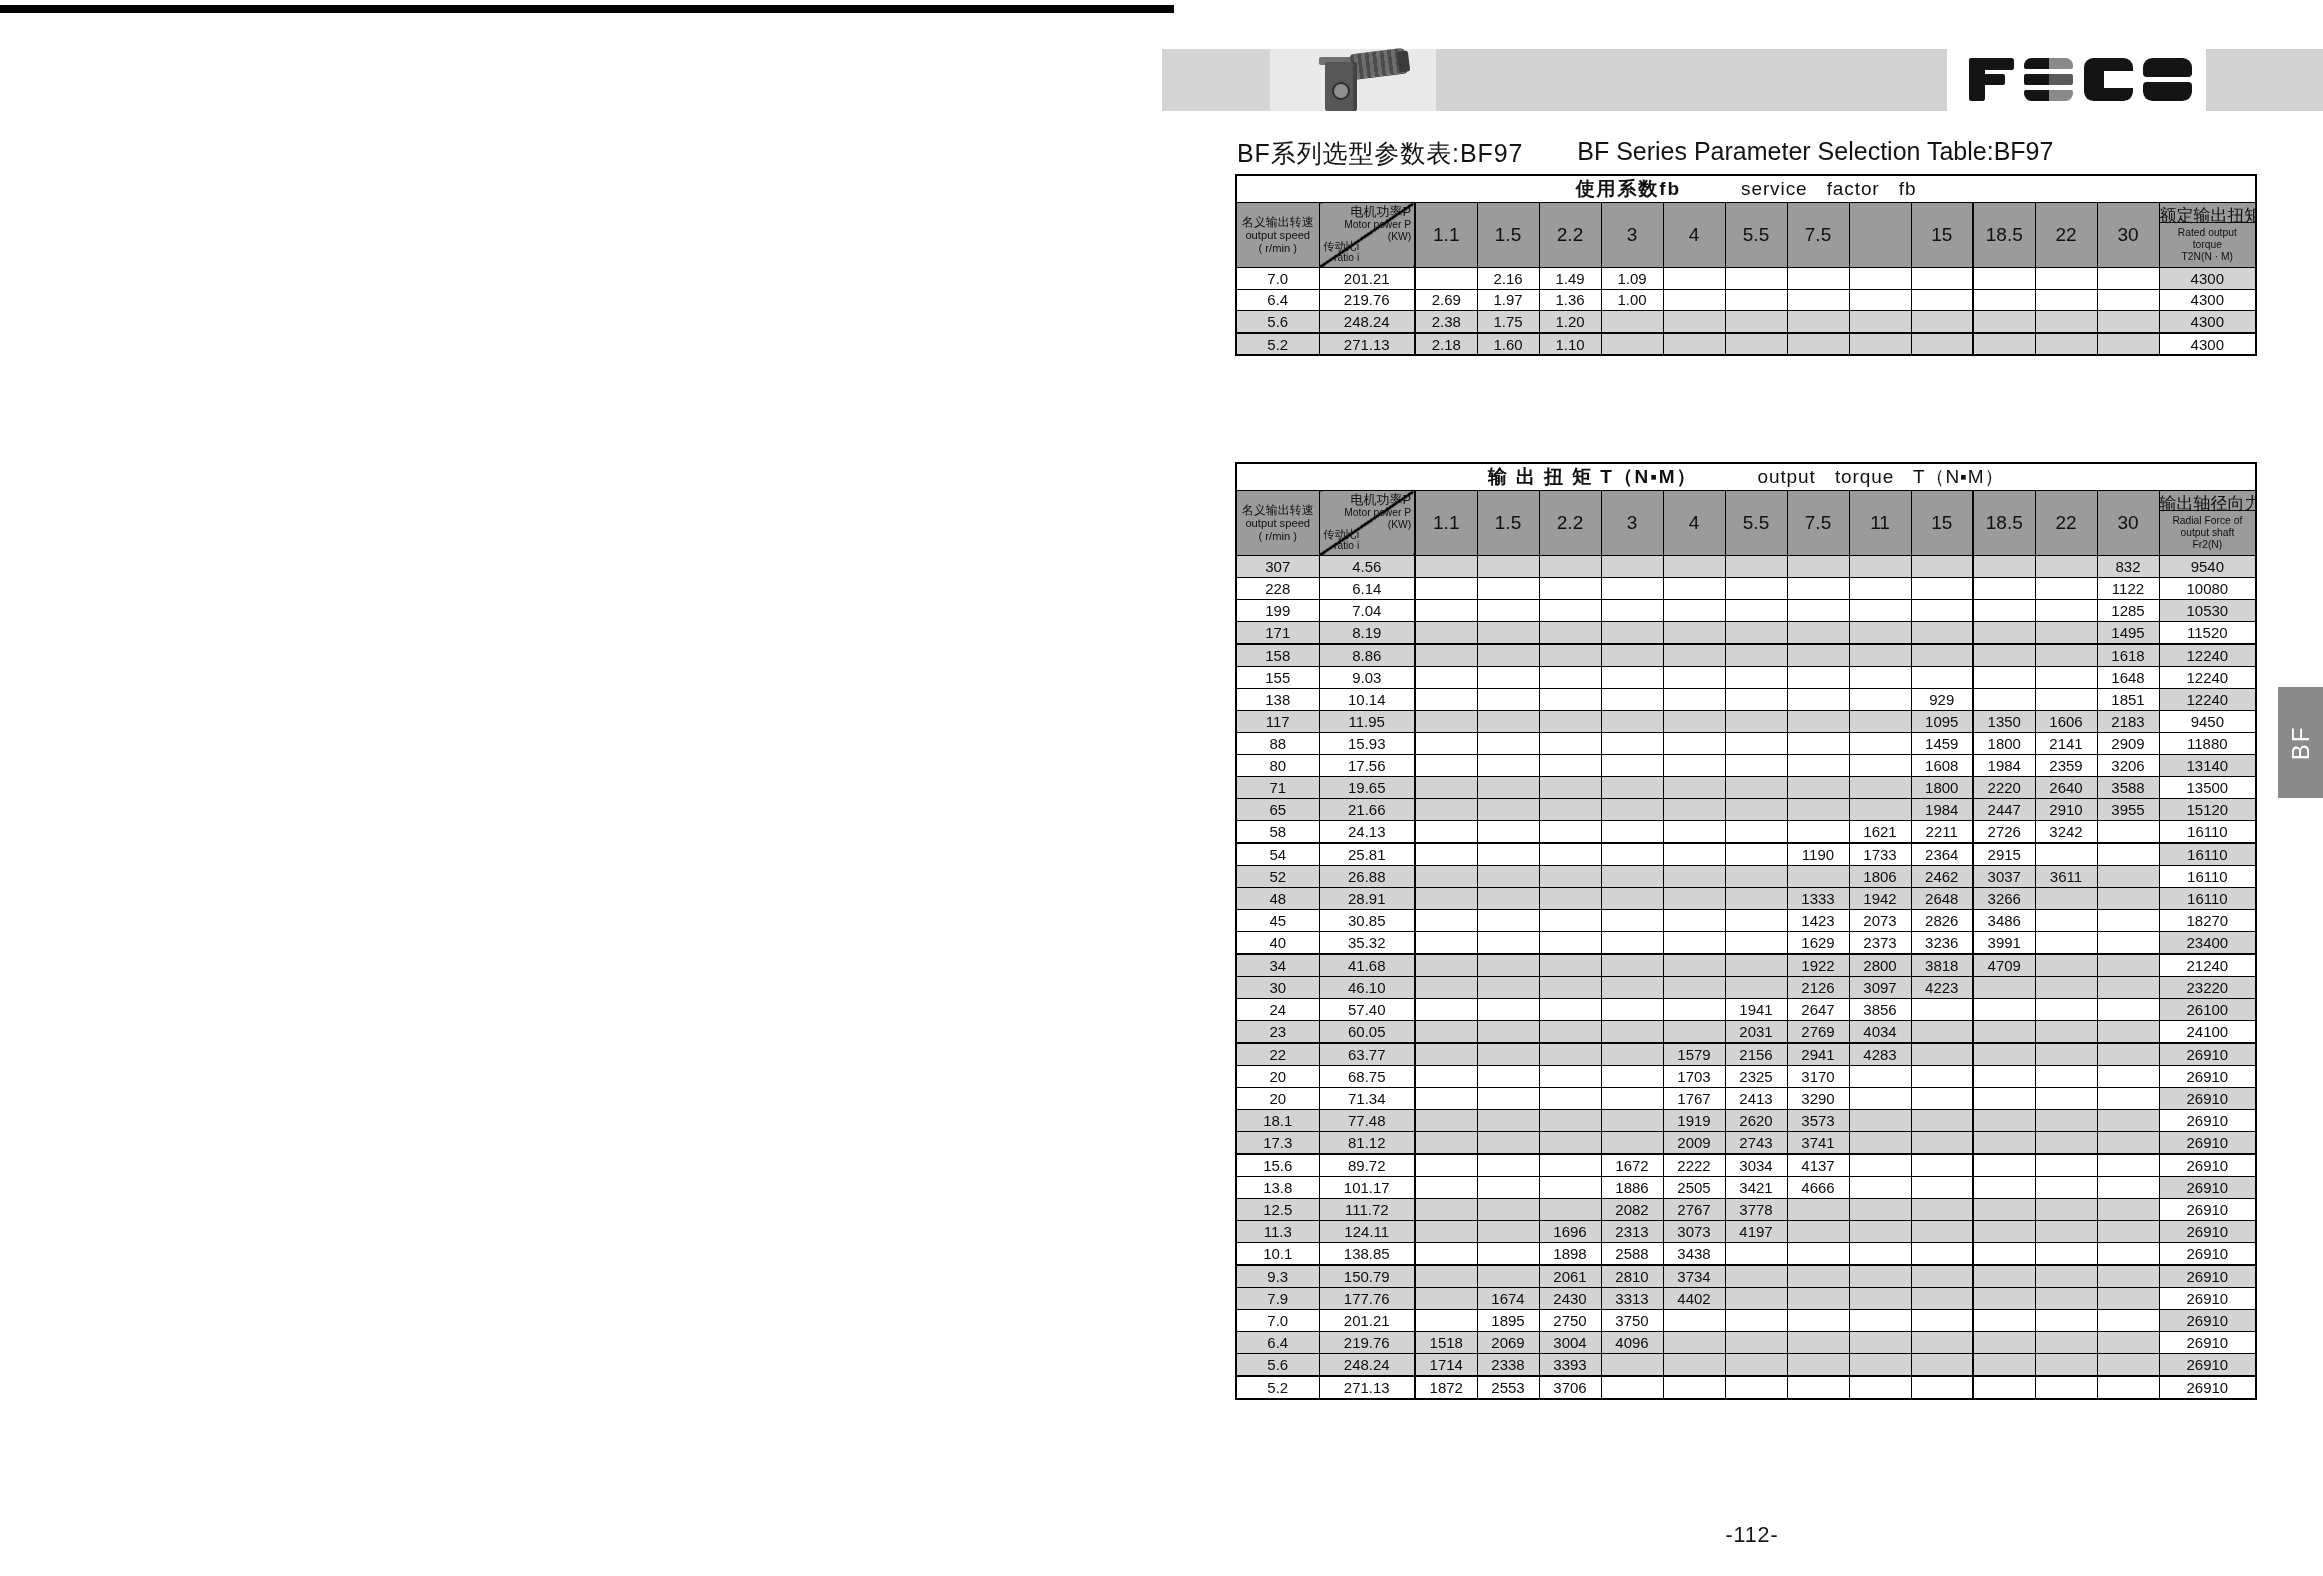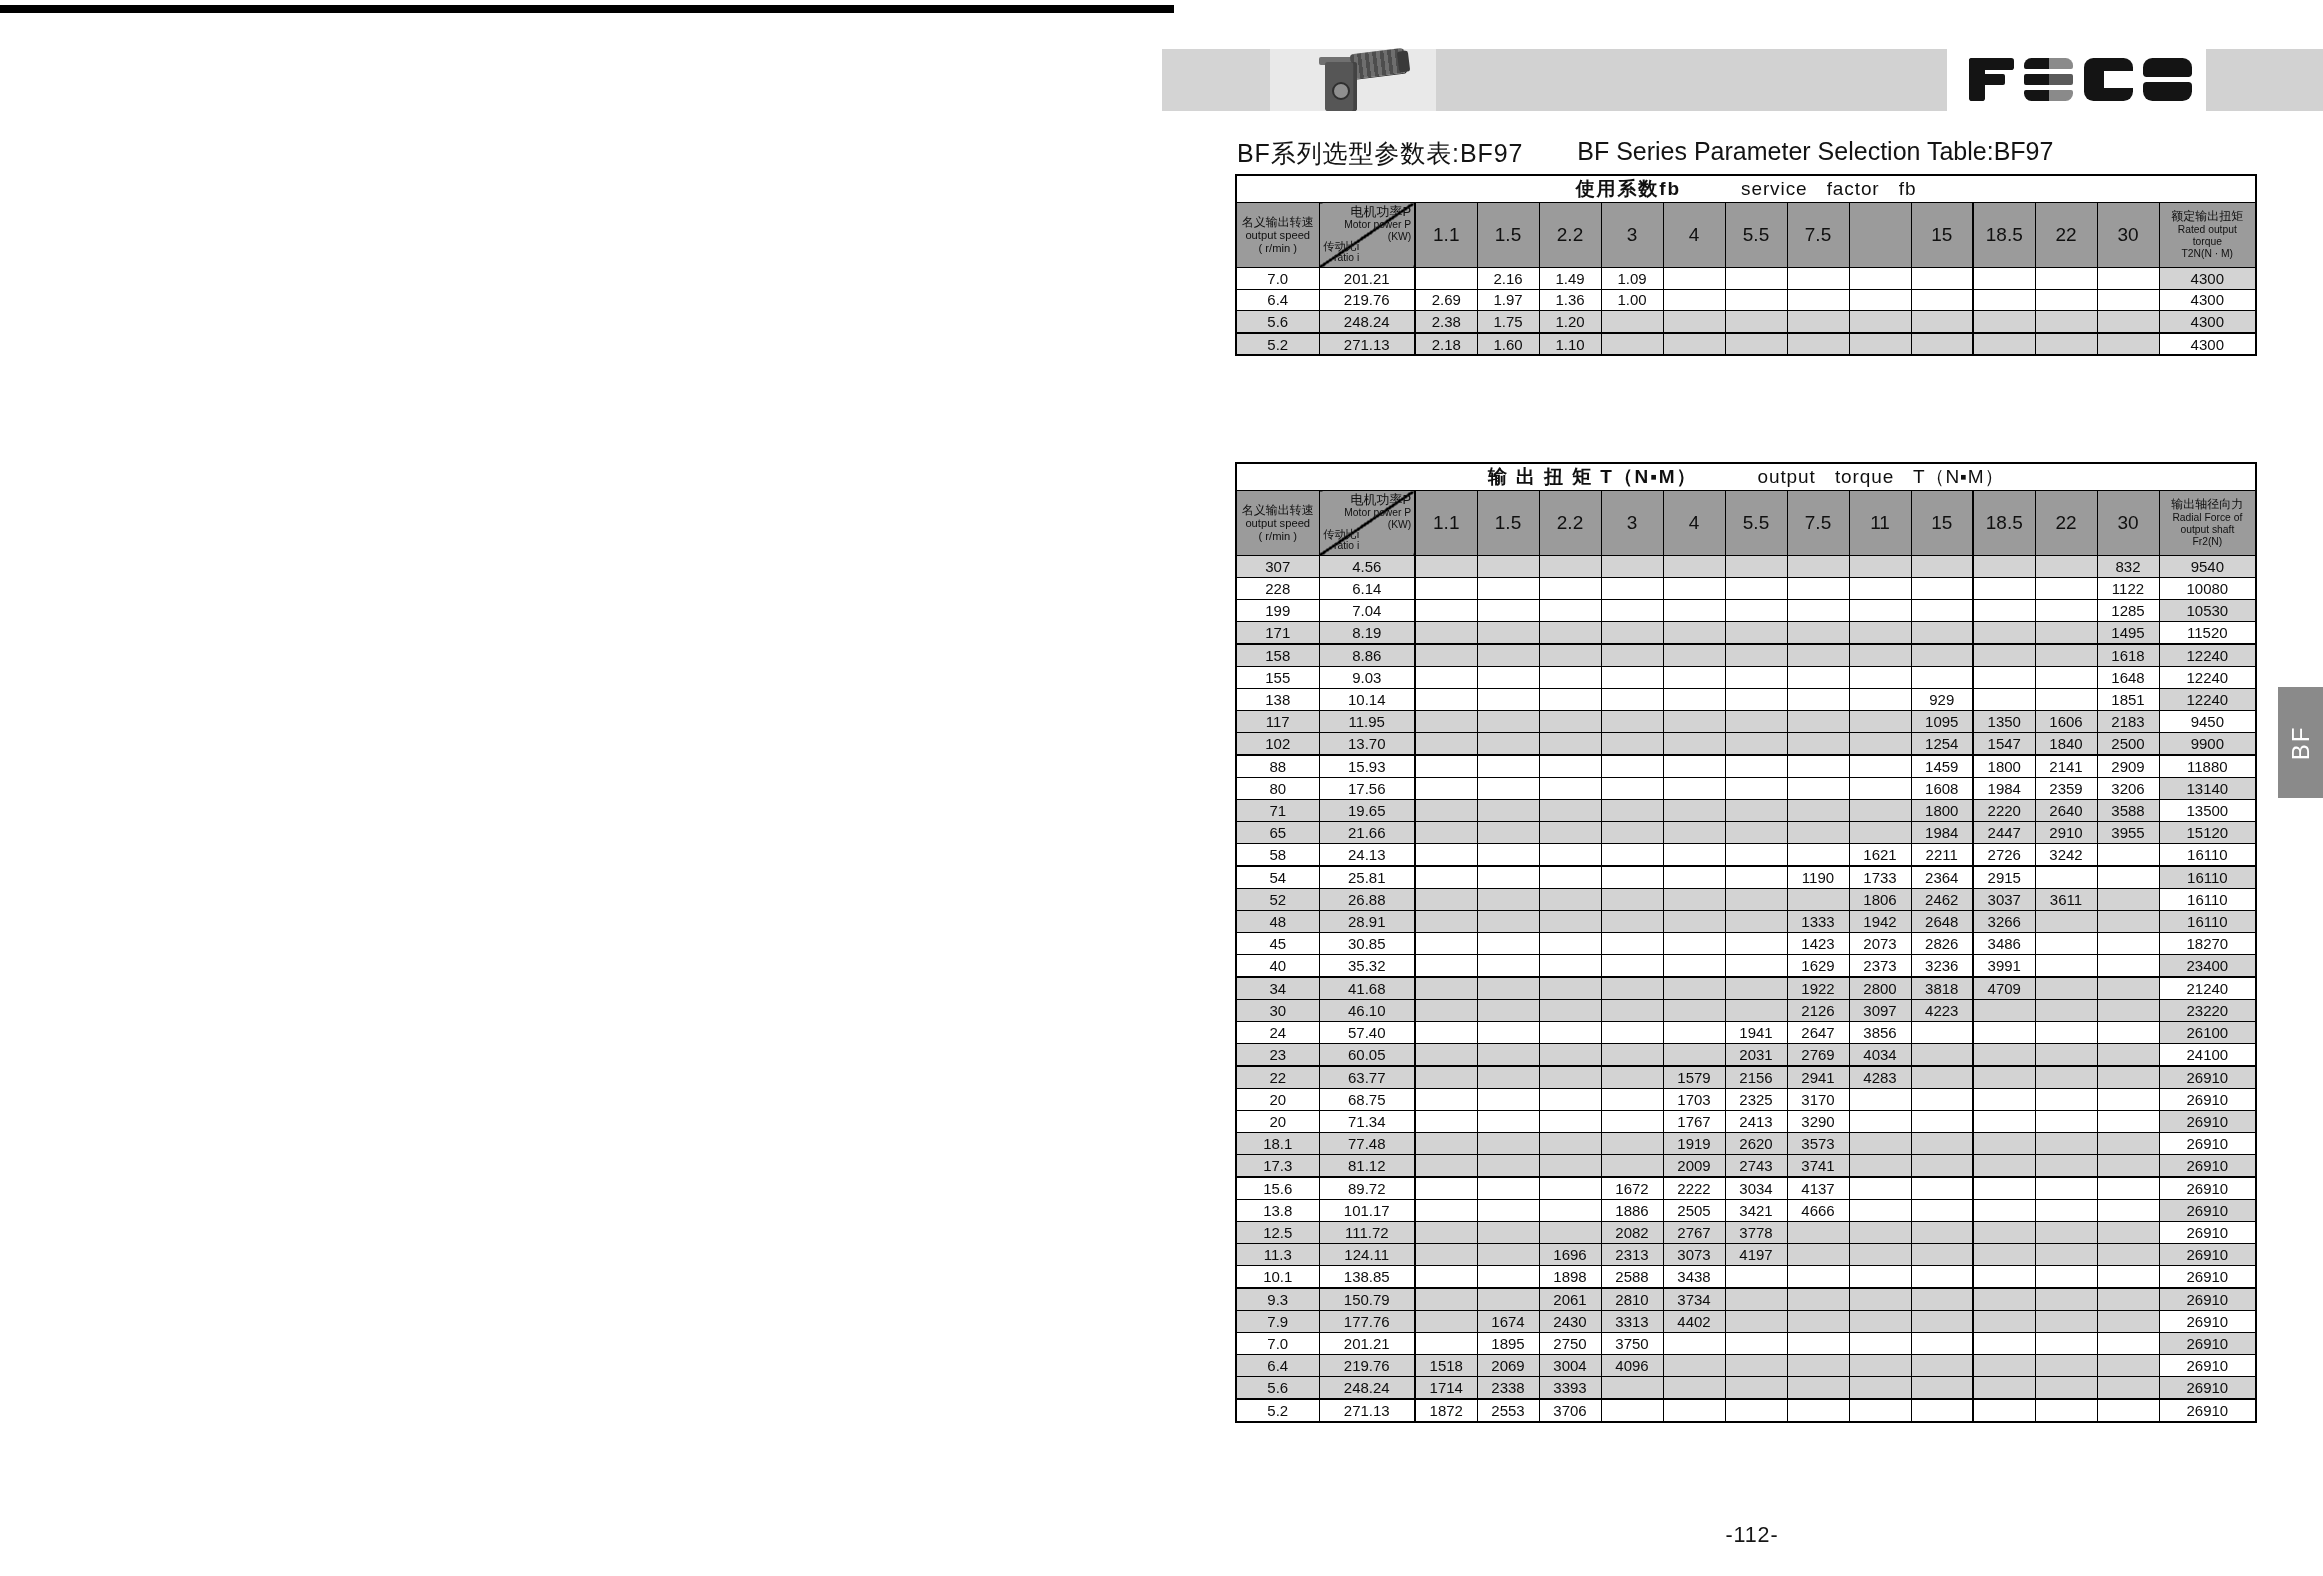--- a/index.html
+++ b/index.html
@@ -64,21 +64,21 @@
   th.fh{font-size:19px;}
   th.c-speedh{font-size:12px;line-height:1.18;}
   th.c-speedh .en{font-size:11.2px;}
   th.c-cornerh{position:relative;
     background-image:linear-gradient(to bottom right,transparent calc(50% - 1.3px),#000 calc(50% - 1.3px),#000 calc(50% + 1.3px),transparent calc(50% + 1.3px));}
   th.c-cornerh .pw{position:absolute;top:1.9px;right:2.8px;text-align:right;font-size:10.3px;line-height:1.1;}
   th.c-cornerh .pw .zh{font-size:13px;margin-left:44px;}
   th.c-cornerh .rt{position:absolute;bottom:2.8px;left:3.7px;text-align:right;font-size:10.3px;line-height:1.15;}
   th.c-cornerh .rt .zh{font-size:11.2px;}
   th.lastcol{font-size:10.3px;line-height:1.2;}
-  th.lastcol .zh{font-size:12px;}
+  th.lastcol .zh{font-size:17px;text-decoration:underline;}
   .ptable tbody td{font-size:15px;height:20.6px;color:#0d0d0d;}
   .t2 .ptable tbody td{height:21px;}
   td.sh,th.shh{background:#d3d3d3;}
   .bL{border-left-width:2.8px !important;}
   tr.gend td{border-bottom-width:2.8px;}
 
   
   .bf-tab{position:absolute;left:2278px;top:687px;width:46px;height:111px;background:#8a8a8a;
           display:flex;align-items:center;justify-content:center;}
   .bf-tab span{transform:rotate(-90deg);color:#fff;font-size:24px;letter-spacing:1.9px;}
@@ -445,37 +445,20 @@
             <td class="c-val sh"></td>
             <td class="c-val sh"></td>
             <td class="c-val sh"></td>
             <td class="c-val sh"></td>
             <td class="c-val sh">1095</td>
             <td class="c-val sh bL">1350</td>
             <td class="c-val sh">1606</td>
             <td class="c-val sh">2183</td>
             <td class="c-last">9450</td>
           </tr>
-          <tr class="gend">
-            <td class="c-speed sh">102</td>
-            <td class="c-ratio sh">13.70</td>
-            <td class="c-val sh bL"></td>
-            <td class="c-val sh"></td>
-            <td class="c-val sh"></td>
-            <td class="c-val sh"></td>
-            <td class="c-val sh"></td>
-            <td class="c-val sh"></td>
-            <td class="c-val sh"></td>
-            <td class="c-val sh"></td>
-            <td class="c-val sh">1254</td>
-            <td class="c-val sh bL">1547</td>
-            <td class="c-val sh">1840</td>
-            <td class="c-val sh">2500</td>
-            <td class="c-last sh">9900</td>
-          </tr>
           <tr>
             <td class="c-speed">88</td>
             <td class="c-ratio">15.93</td>
             <td class="c-val bL"></td>
             <td class="c-val"></td>
             <td class="c-val"></td>
             <td class="c-val"></td>
             <td class="c-val"></td>
             <td class="c-val"></td>
             <td class="c-val"></td>

